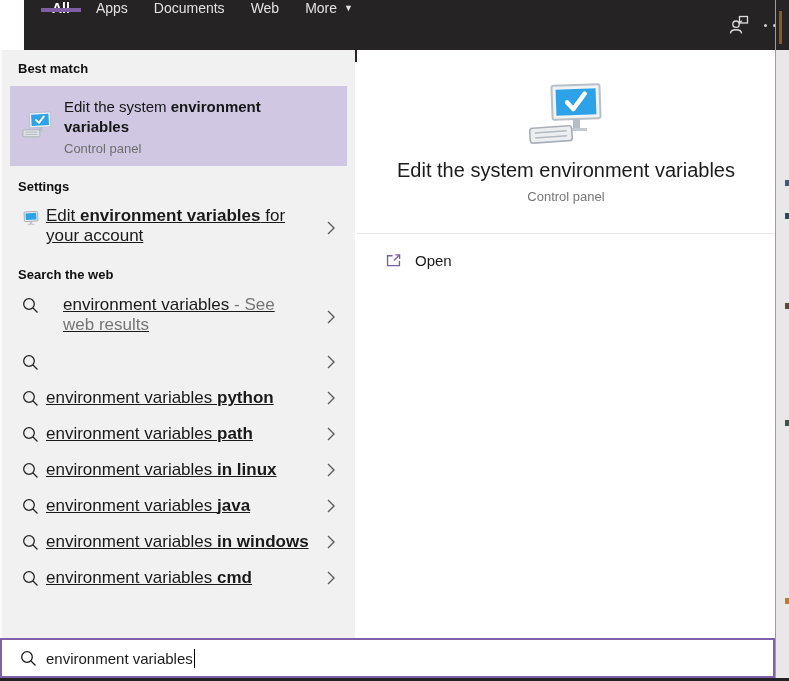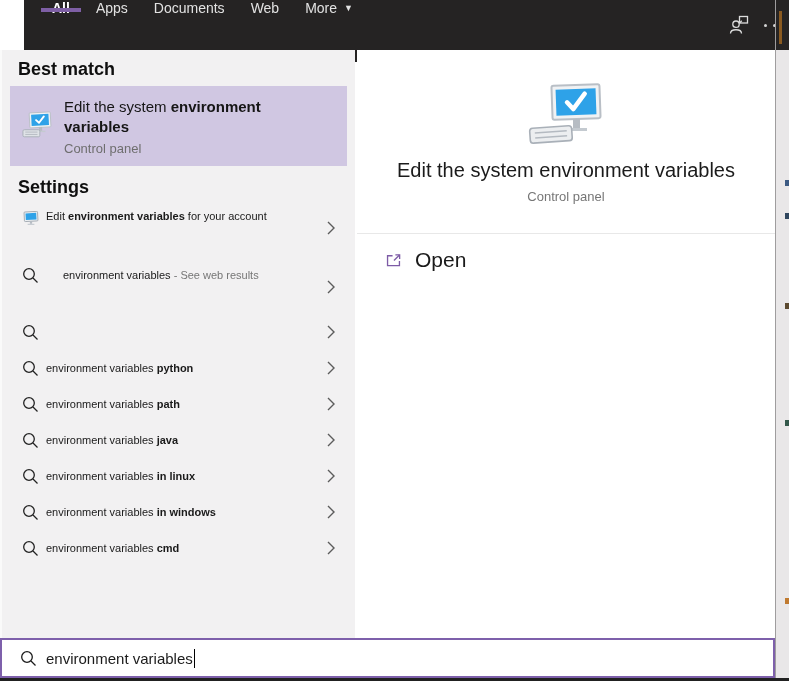--- a/index.html
+++ b/index.html
@@ -30,36 +30,36 @@
   .tb-icon{display:flex;align-items:center;justify-content:center;width:40px;height:50px;}
   .dots{display:flex;gap:6px;margin-right:10px;}
   .dots i{width:3px;height:3px;background:#d4d4d4;border-radius:50%;display:block;}
 
   
   .left-panel{
     position:absolute;top:50px;left:0;width:355px;height:588px;
     background:#f2f1f2;border-left:2px solid #fafafa;box-sizing:border-box;
   }
   .section-header{
-    margin:10px 0 0 16px;font-size:18px;font-weight:700;color:#0f0f0f;height:18px;line-height:18px;
+    margin:10px 0 0 16px;font-size:13px;font-weight:700;color:#0f0f0f;height:18px;line-height:18px;
   }
   .section-header.mt12{margin-top:12px;}
   .best-item{
     margin:8px 8px 0 8px;height:80px;background:#d0c7e2;
     display:flex;align-items:center;padding-left:12px;box-sizing:border-box;cursor:default;
   }
   .best-text{margin-left:12px;width:240px;}
   .best-title{font-size:15px;line-height:20px;color:#161616;}
   .best-title b{font-weight:700;}
   .best-sub{font-size:13px;color:#6e6e6e;margin-top:4px;}
   .row{
     position:relative;display:flex;align-items:center;
     padding-left:20px;box-sizing:border-box;cursor:default;
   }
-  .row .row-text{font-size:11px;line-height:20px;color:#1a1a1a;}
+  .row .row-text{font-size:17px;line-height:20px;color:#1a1a1a;text-decoration:underline;}
   .row .row-text b{font-weight:700;}
   .row .gray{color:#767676;}
   .chev{position:absolute;right:20px;top:50%;transform:translateY(-50%);display:flex;}
   .settings-row{margin-top:6px;height:52px;align-items:flex-start;padding-top:4px;}
   .settings-row .row-text{margin-left:6px;width:252px;}
   .settings-row .icon-mon-sm{margin-top:5px;}
   .web-row-first{margin-top:6px;height:54px;align-items:flex-start;padding-top:5px;}
   .web-row-first .row-text{margin-left:24px;width:238px;}
   .web-row-first .icon-search{margin-top:2px;}
   .web-row{height:36px;}
@@ -71,21 +71,21 @@
     display:flex;flex-direction:column;align-items:center;
   }
   .preview-icon{margin-top:33px;}
   .preview-title{margin-top:12px;font-size:20px;color:#1b1b1b;}
   .preview-sub{margin-top:7px;font-size:13px;color:#767676;}
   .divider{width:100%;height:1px;background:#e8e8e8;margin-top:29px;}
   .action-row{
     width:100%;height:40px;margin-top:6px;display:flex;align-items:center;
     padding-left:28px;box-sizing:border-box;cursor:default;
   }
-  .action-label{margin-left:13px;font-size:21px;color:#1a1a1a;}
+  .action-label{margin-left:13px;font-size:15px;color:#1a1a1a;}
 
   
   .edge-strip{position:absolute;top:0;left:775px;width:14px;height:681px;background:#e9e7e8;border-left:1px solid #9f9d9e;box-sizing:border-box;}
   .edge-strip .dark-top{position:absolute;top:0;left:0;width:14px;height:50px;background:#262424;}
   .edge-strip .orange-dash{position:absolute;top:11px;left:3px;width:3px;height:33px;background:#8a5a20;}
   .artifact{position:absolute;right:0;width:4px;height:6px;}
 
   
   .searchbar{
     position:absolute;left:0;top:638px;width:775px;height:40px;background:#ffffff;
@@ -175,20 +175,21 @@
         </svg>
       </span>
       <div class="row-text"><span>Edit </span><b>environment variables</b><span> for your account</span></div>
       <span class="chev">
         <svg width="8" height="14" viewBox="0 0 8 14" fill="none" stroke="#5c5c5c" stroke-width="1.4">
             <polyline points="1,1 7,7 1,13"></polyline>
           </svg>
       </span>
     </div>
 
+    <div class="section-header mt12">Search the web</div>
 
     <div class="row web-row-first">
       <span class="icon icon-search">
           <svg width="17" height="17" viewBox="0 0 17 17" fill="none" stroke="#222" stroke-width="1.3">
             <circle cx="7" cy="7" r="5.3"></circle>
             <line x1="11" y1="11" x2="15.5" y2="15.5"></line>
           </svg>
         </span>
       <div class="row-text"><span>environment variables </span><b></b><span class="gray">- See web results</span></div>
       <span class="chev">
@@ -242,36 +243,36 @@
         </span>
     </div>
 
     <div class="row web-row">
       <span class="icon">
           <svg width="17" height="17" viewBox="0 0 17 17" fill="none" stroke="#222" stroke-width="1.3">
             <circle cx="7" cy="7" r="5.3"></circle>
             <line x1="11" y1="11" x2="15.5" y2="15.5"></line>
           </svg>
         </span>
+      <div class="row-text"><span>environment variables </span><b>in linux</b><span class="gray"></span></div>
+      <span class="chev">
+          <svg width="8" height="14" viewBox="0 0 8 14" fill="none" stroke="#5c5c5c" stroke-width="1.4">
+            <polyline points="1,1 7,7 1,13"></polyline>
+          </svg>
+        </span>
+    </div>
+
+    <div class="row web-row">
+      <span class="icon">
+          <svg width="17" height="17" viewBox="0 0 17 17" fill="none" stroke="#222" stroke-width="1.3">
+            <circle cx="7" cy="7" r="5.3"></circle>
+            <line x1="11" y1="11" x2="15.5" y2="15.5"></line>
+          </svg>
+        </span>
       <div class="row-text"><span>environment variables </span><b>java</b><span class="gray"></span></div>
-      <span class="chev">
-          <svg width="8" height="14" viewBox="0 0 8 14" fill="none" stroke="#5c5c5c" stroke-width="1.4">
-            <polyline points="1,1 7,7 1,13"></polyline>
-          </svg>
-        </span>
-    </div>
-
-    <div class="row web-row">
-      <span class="icon">
-          <svg width="17" height="17" viewBox="0 0 17 17" fill="none" stroke="#222" stroke-width="1.3">
-            <circle cx="7" cy="7" r="5.3"></circle>
-            <line x1="11" y1="11" x2="15.5" y2="15.5"></line>
-          </svg>
-        </span>
-      <div class="row-text"><span>environment variables </span><b>in linux</b><span class="gray"></span></div>
       <span class="chev">
           <svg width="8" height="14" viewBox="0 0 8 14" fill="none" stroke="#5c5c5c" stroke-width="1.4">
             <polyline points="1,1 7,7 1,13"></polyline>
           </svg>
         </span>
     </div>
 
     <div class="row web-row">
       <span class="icon">
           <svg width="17" height="17" viewBox="0 0 17 17" fill="none" stroke="#222" stroke-width="1.3">

